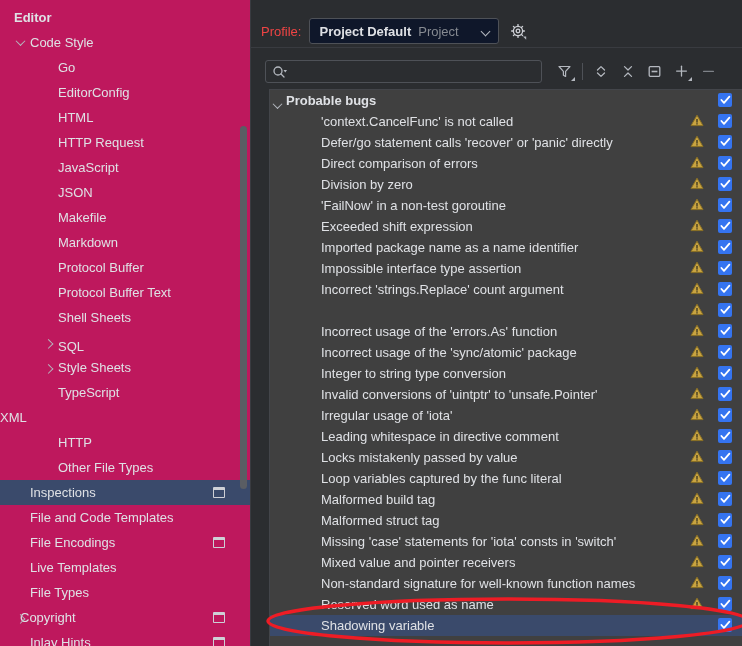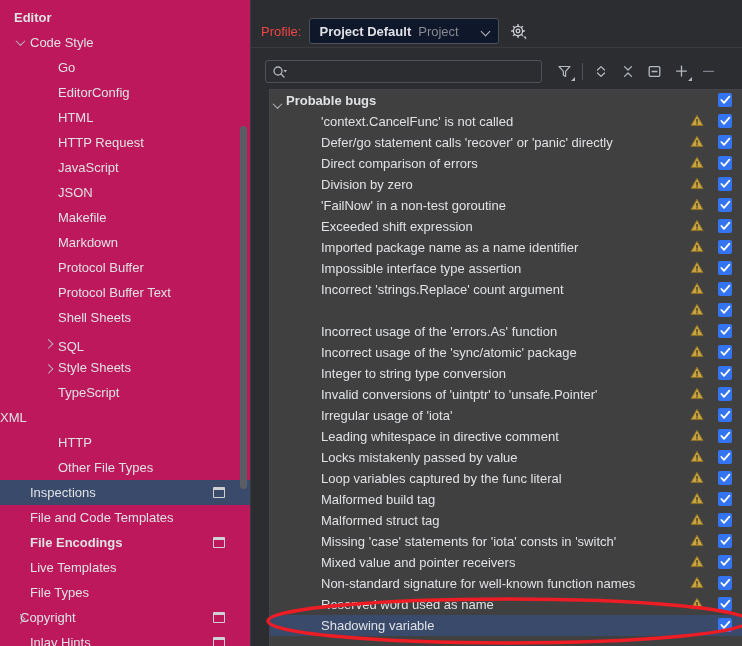--- a/index.html
+++ b/index.html
@@ -262,21 +262,21 @@
           <span class="label" style="margin-left: 58px;">Other File Types</span>
         </div>
         <div class="tree-row selected">
           <span class="label" style="margin-left: 30px;">Inspections</span>
           <span class="scope-icon"></span>
         </div>
         <div class="tree-row">
           <span class="label" style="margin-left: 30px;">File and Code Templates</span>
         </div>
         <div class="tree-row">
-          <span class="label" style="margin-left: 30px; font-weight: bold;">File Encodings</span>
+          <span class="label" style="margin-left: 30px;">File Encodings</span>
           <span class="scope-icon"></span>
         </div>
         <div class="tree-row">
           <span class="label" style="margin-left: 30px;">Live Templates</span>
         </div>
         <div class="tree-row">
           <span class="label" style="margin-left: 30px;">File Types</span>
         </div>
         <div class="tree-row">
           <span class="arrow" style="left: 14px;">

